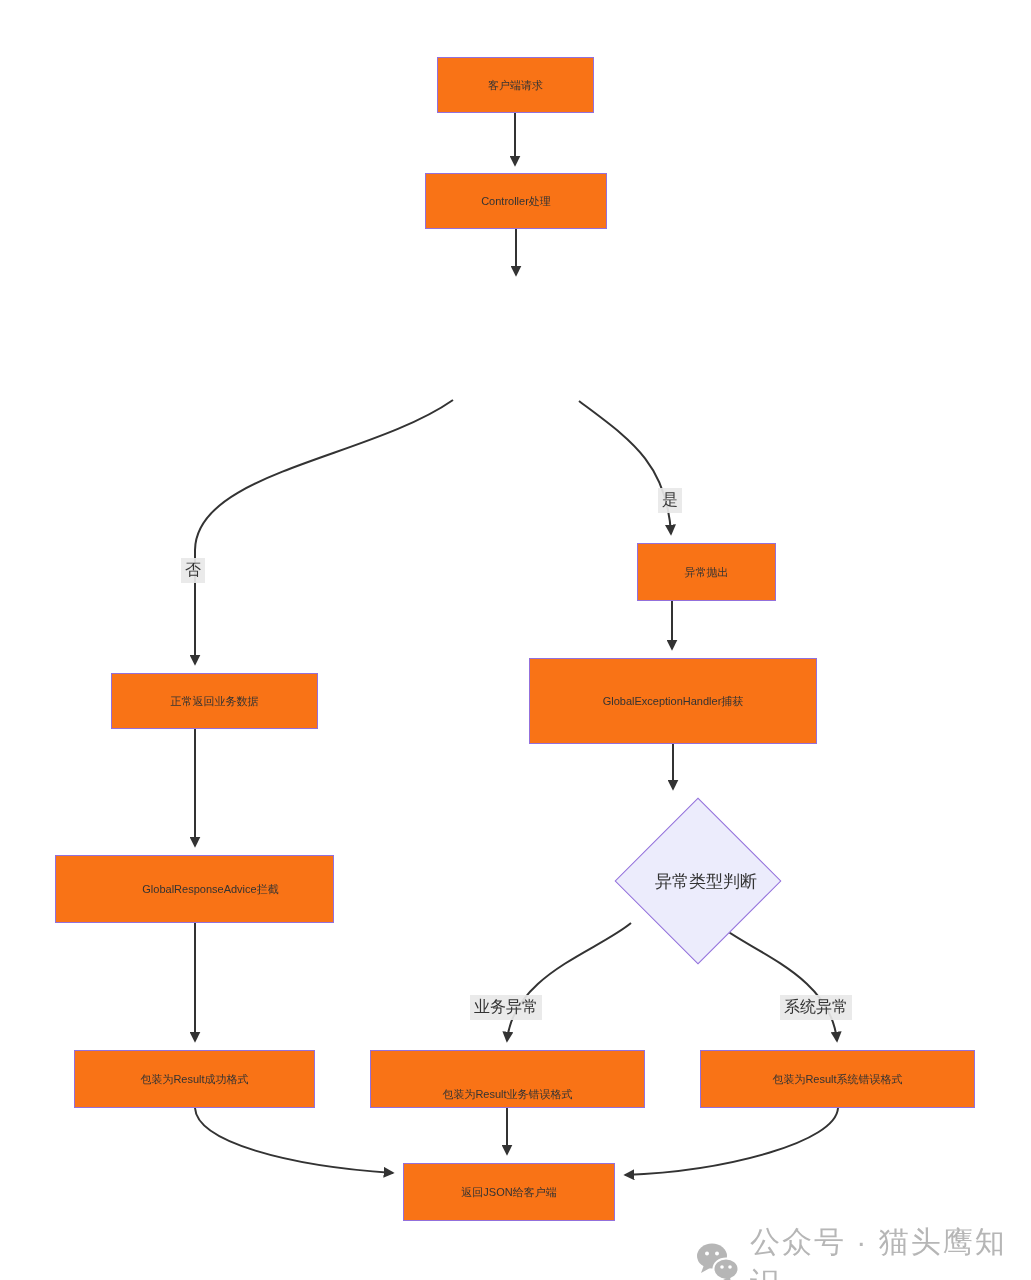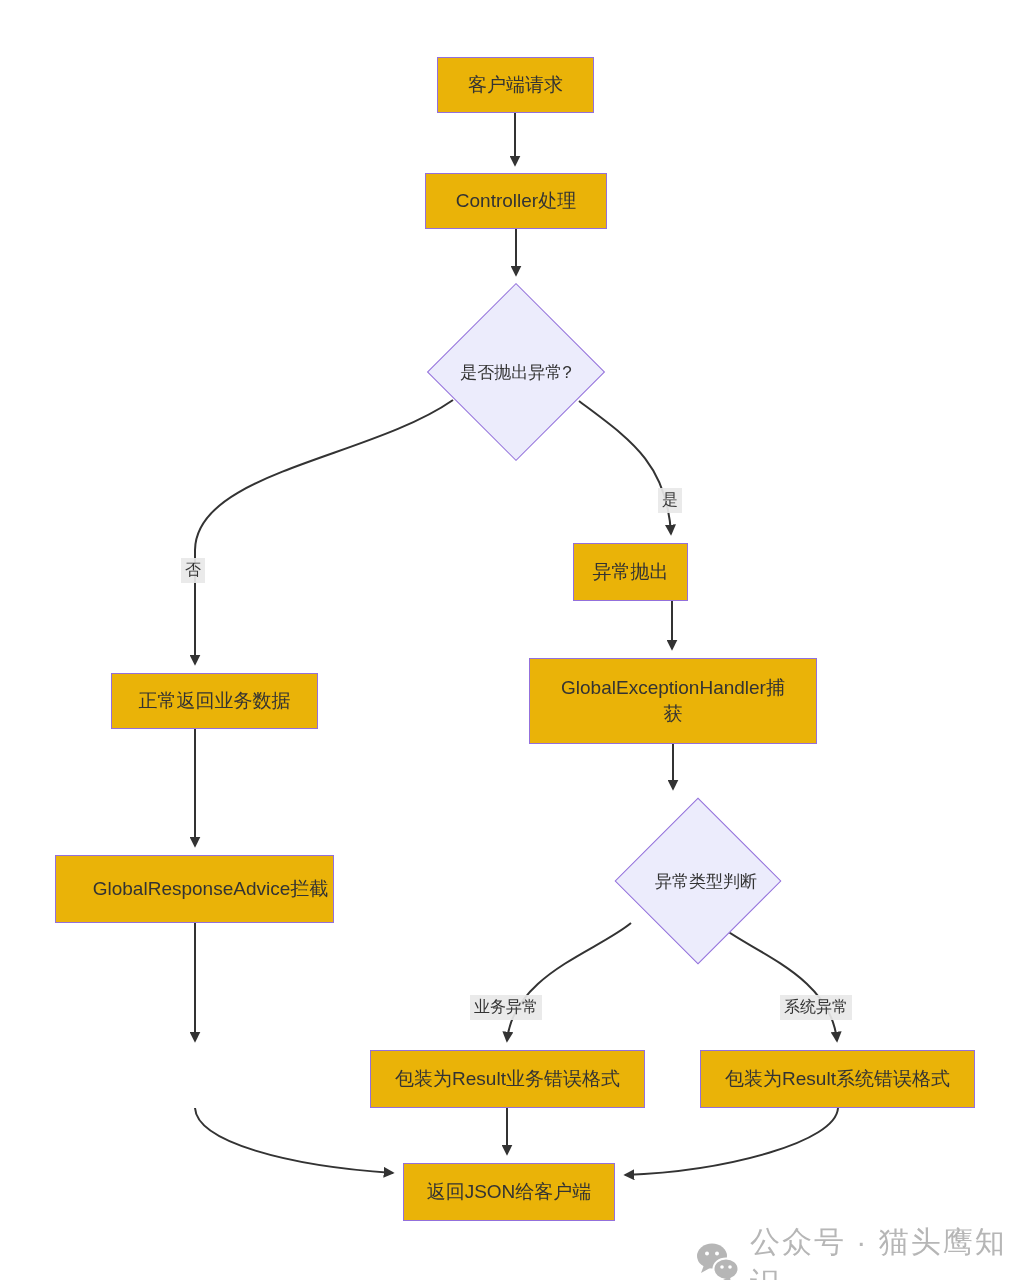--- a/index.html
+++ b/index.html
@@ -2,25 +2,25 @@
 <html><head>
 <meta charset="utf-8">
 <style>
   * { margin:0; padding:0; box-sizing:border-box; }
   html,body { width:1031px; height:1280px; background:#ffffff; font-family:"Liberation Sans","DejaVu Sans",sans-serif; }
   .canvas { position:relative; width:1031px; height:1280px; background:#ffffff; overflow:hidden; }
   svg.edges { position:absolute; left:0; top:0; width:1031px; height:1280px; }
 
   .node {
     position:absolute;
-    background:#eab308;
+    background:#f97316;
     border:1.5px solid #9370DB;
     color:#333333;
     display:flex; align-items:center; justify-content:center;
-    font-size:19px; text-align:center; line-height:26px;
+    font-size:11px; text-align:center; line-height:26px;
   }
   .node .lbl { display:inline-block; }
   .node.wrap .lbl { max-width:225px; }
 
   .diamond-wrap {
     position:absolute;
     display:flex; align-items:center; justify-content:center;
   }
   .diamond-shape {
     position:absolute;
@@ -80,48 +80,47 @@
   </svg>
 
   <div class="node" style="left:437px; top:57px; width:157px; height:56px;">
     <span class="lbl">客户端请求</span>
   </div>
 
   <div class="node" style="left:425px; top:173px; width:182px; height:56px;">
     <span class="lbl">Controller处理</span>
   </div>
 
-  <div class="diamond-wrap" style="left:429px; top:281px; width:174px; height:182px;">
-    <div class="diamond-shape" style="width:126px; height:126px; transform:rotate(45deg);"></div>
-    <div class="diamond-label">是否抛出异常?</div>
-  </div>
 
-  <div class="node" style="left:573px; top:543px; width:115px; height:58px;">
+  <div class="node" style="left:637px; top:543px; width:139px; height:58px;">
     <span class="lbl">异常抛出</span>
   </div>
 
   <div class="node" style="left:91px; top:673px; width:207px; height:56px;margin-left:20px;">
     <span class="lbl">正常返回业务数据</span>
   </div>
 
   <div class="node wrap" style="left:529px; top:658px; width:288px; height:86px;">
     <span class="lbl">GlobalExceptionHandler捕获</span>
   </div>
 
   <div class="diamond-wrap" style="left:589px; top:797px; width:168px; height:168px;justify-content:flex-end;">
     <div class="diamond-shape" style="width:118px; height:118px; transform:rotate(45deg);"></div>
     <div class="diamond-label">异常类型判断</div>
   </div>
 
   <div class="node" style="left:55px; top:855px; width:279px; height:68px;padding-left:32px;">
     <span class="lbl">GlobalResponseAdvice拦截</span>
   </div>
 
+  <div class="node" style="left:74px; top:1050px; width:241px; height:58px;">
+    <span class="lbl">包装为Result成功格式</span>
+  </div>
 
-  <div class="node" style="left:370px; top:1050px; width:275px; height:58px;">
+  <div class="node" style="left:370px; top:1050px; width:275px; height:58px;align-items:flex-end;">
     <span class="lbl">包装为Result业务错误格式</span>
   </div>
 
   <div class="node" style="left:403px; top:1163px; width:212px; height:58px;">
     <span class="lbl">返回JSON给客户端</span>
   </div>
 
   <div class="node" style="left:700px; top:1050px; width:275px; height:58px;">
     <span class="lbl">包装为Result系统错误格式</span>
   </div>

